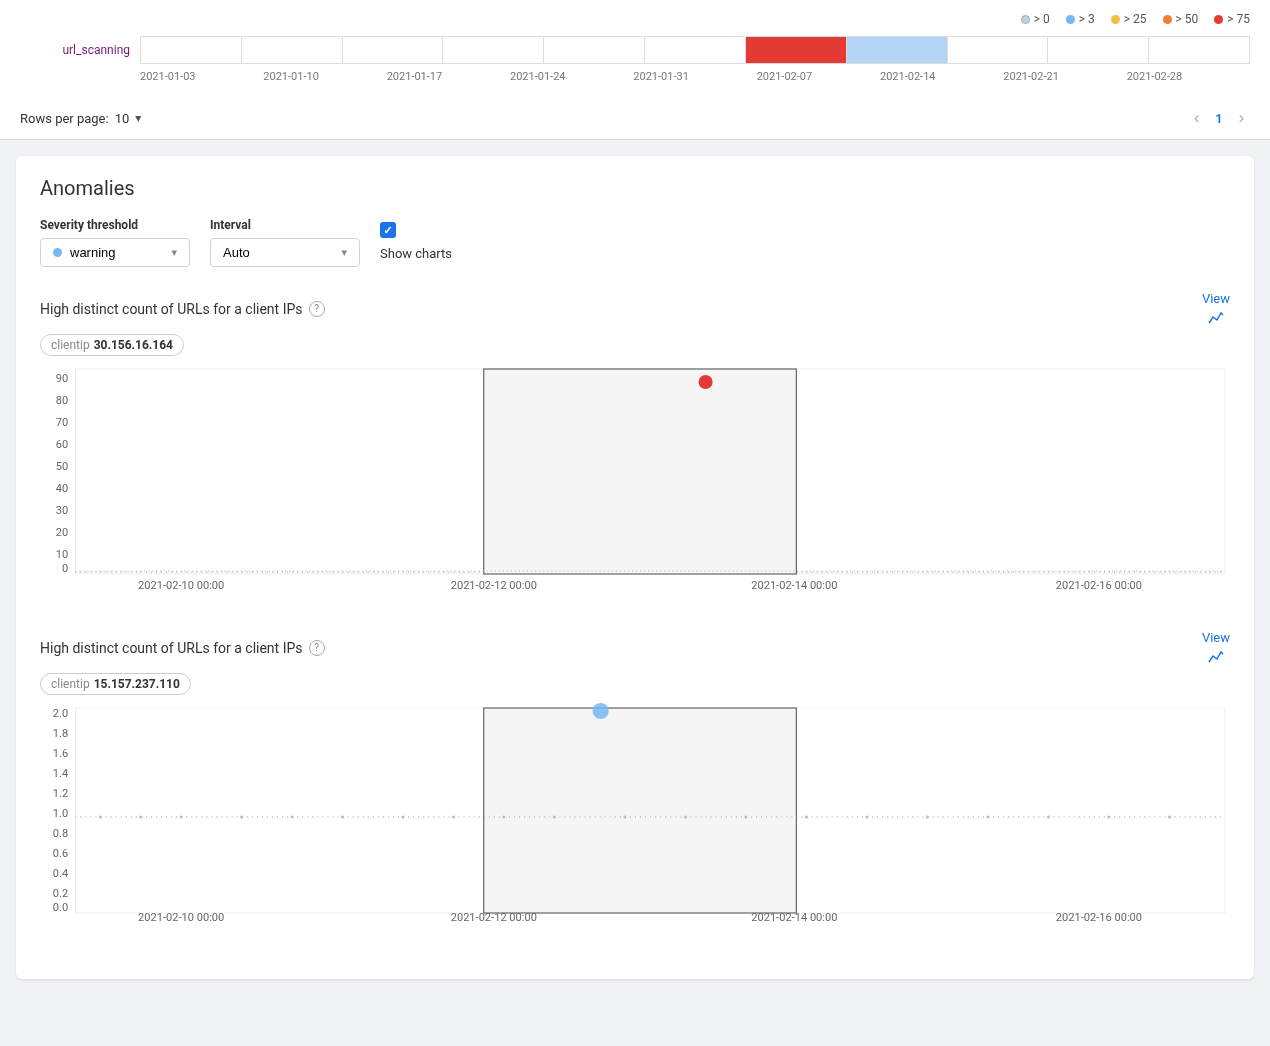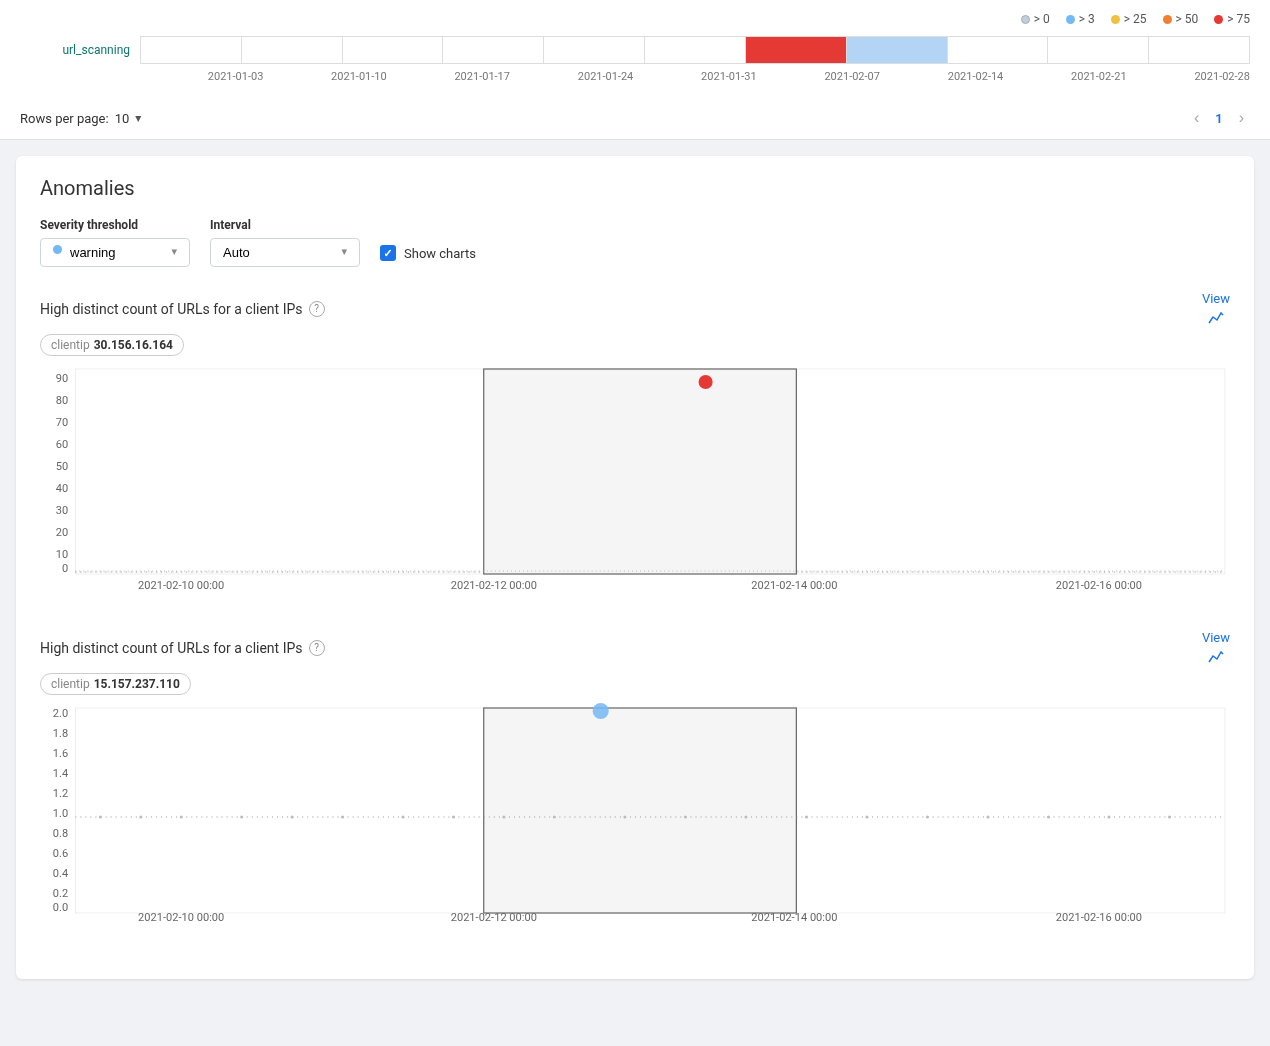--- a/index.html
+++ b/index.html
@@ -25,21 +25,21 @@
     .timeline-row {
       display: flex;
       align-items: center;
       margin-bottom: 6px;
     }
     .timeline-label {
       width: 120px;
       text-align: right;
       padding-right: 10px;
       font-size: 12px;
-      color: #0f766e;
+      color: #701a75;
       flex-shrink: 0;
     }
     .timeline-bar-container {
       flex: 1;
       position: relative;
       height: 28px;
     }
     .timeline-grid {
       display: flex;
       width: 100%;
@@ -57,21 +57,21 @@
 
     .timeline-dates {
       display: flex;
       margin-left: 120px;
       font-size: 11px;
       color: #777;
       margin-top: 3px;
     }
     .timeline-date-item {
       flex: 1;
-      text-align: right;
+      text-align: left;
     }
 
     .pagination-row {
       display: flex;
       justify-content: space-between;
       align-items: center;
       margin-top: 24px;
     }
     .rows-per-page {
       display: flex;
@@ -121,38 +121,38 @@
       margin-bottom: 24px;
     }
     .control-group label {
       display: block;
       font-weight: 700;
       font-size: 12px;
       margin-bottom: 6px;
     }
     .dropdown-btn {
       display: flex;
-      align-items: flex-start;
+      align-items: center;
       gap: 8px;
       border: 1px solid #d0d5dd;
       border-radius: 4px;
       padding: 6px 12px;
       background: #fff;
       cursor: pointer;
       font-size: 13px;
       min-width: 150px;
     }
     .dropdown-btn .dot { width: 9px; height: 9px; border-radius: 50%; flex-shrink: 0; }
     .dropdown-btn .chevron { margin-left: auto; color: #888; font-size: 11px; }
 
     .show-charts-row {
       display: flex;
-      align-items: center;
       gap: 8px;
       padding-bottom: 6px;
+      flex-direction: column;
     }
     .checkbox-blue {
       width: 16px; height: 16px;
       background: #1a73e8;
       border-radius: 3px;
       display: flex; align-items: center; justify-content: center;
       cursor: pointer;
     }
     .checkbox-blue::after {
       content: '✓';

